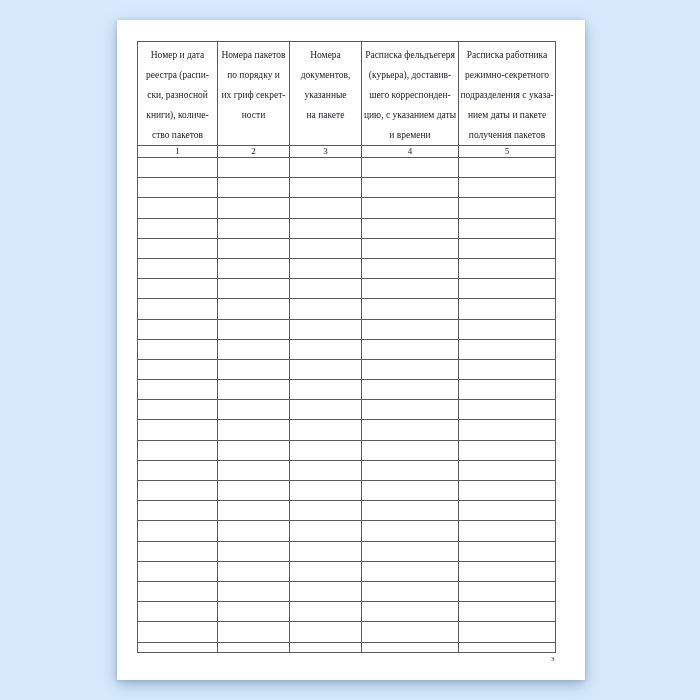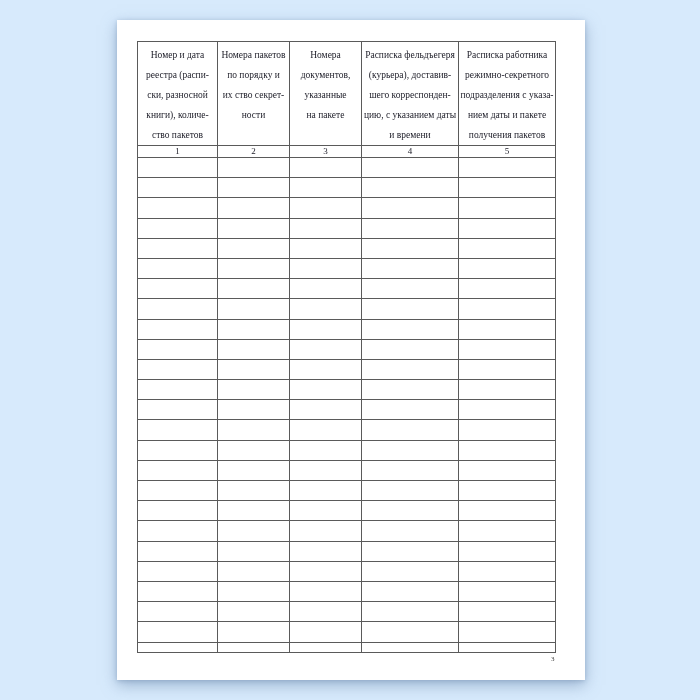--- a/index.html
+++ b/index.html
@@ -84,21 +84,21 @@
       </colgroup>
       <thead>
         <tr class="header-row">
           <th>Номер и дата
 реестра (распи-
 ски, разносной
 книги), количе-
 ство пакетов</th>
           <th>Номера пакетов
 по порядку и
-их ство секрет-
+их гриф секрет-
 ности</th>
           <th>Номера
 документов,
 указанные
 на пакете</th>
           <th>Расписка фельдъегеря
 (курьера), доставив-
 шего корреспонден-
 цию, с указанием даты
 и времени</th>

